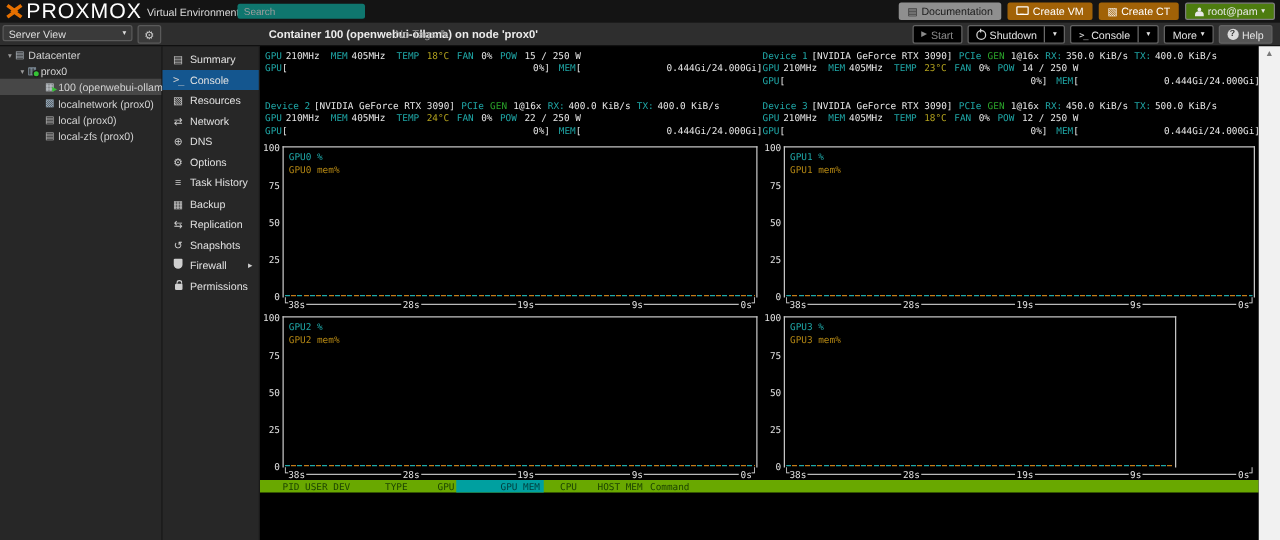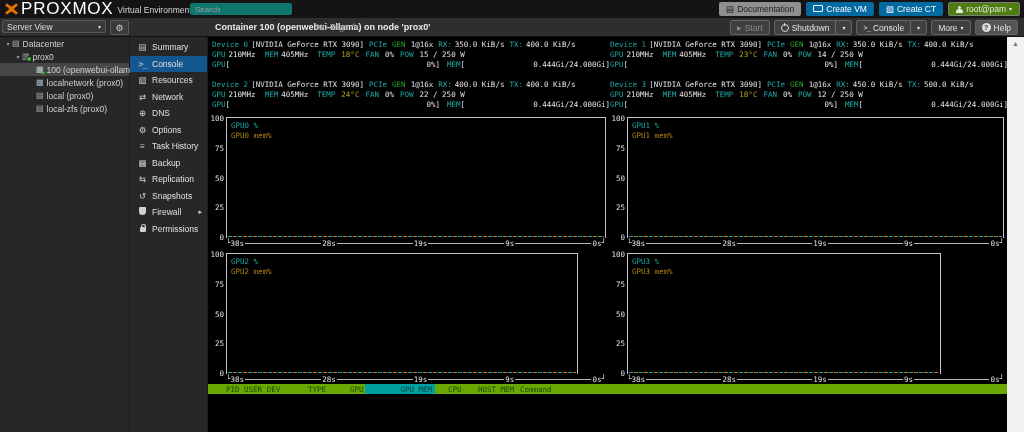--- a/index.html
+++ b/index.html
@@ -7,36 +7,36 @@
   
   #topbar{position:absolute;left:0;top:0;width:1024px;height:18px;background:#141414;display:flex;align-items:center;}
   .brand-x{margin-left:4px;margin-right:2px;display:flex;align-items:center;}
   .brand-name{color:#fff;font-weight:normal;font-size:17px;letter-spacing:.8px;}
   .brand-sub{color:#d9d9d9;font-size:8.5px;margin-left:4px;margin-top:1px;}
   #search-input{position:absolute;left:190px;top:3px;width:92px;height:12px;background:#0f766e;border:none;border-radius:2px;color:#c9c9c9;font-size:8px;padding:0 5px;font-family:"Liberation Sans",sans-serif;outline:none;}
   #search-input::placeholder{color:#9d9d9d;}
   .tb-right{position:absolute;right:4px;top:2px;display:flex;gap:5px;align-items:center;}
   .tbtn{height:14px;display:flex;align-items:center;gap:3px;padding:0 7px;border-radius:2px;font-size:8.5px;cursor:pointer;}
   .tbtn.gray{background:#8f8f8f;color:#1b1b1b;}
-  .tbtn.blue{background:#0369a1;color:#fff;}
+  .tbtn.blue{background:#a16207;color:#fff;}
   .tbtn.dark{background:#4d7c0f;border:1px solid #7e7e7e;color:#e8e8e8;height:12px;}
   .ico-monitor{display:inline-block;width:8px;height:5px;border:1px solid #fff;border-radius:1px;position:relative;margin-top:-2px;}
   .ico-monitor::after{content:"";position:absolute;left:2px;top:5px;width:3px;height:1px;background:#fff;}
   .ico-user{display:inline-block;width:7px;height:7px;position:relative;}
   .ico-user::before{content:"";position:absolute;left:2px;top:0;width:3px;height:3px;border-radius:50%;background:#e8e8e8;}
   .ico-user::after{content:"";position:absolute;left:0;top:3.5px;width:7px;height:3.5px;border-radius:3px 3px 0 0;background:#e8e8e8;}
   .caret{font-size:6px;color:inherit;line-height:1;}
   
   #toolbar2{position:absolute;left:0;top:18px;width:1024px;height:19px;background:#2e2e2e;border-bottom:1px solid #101010;box-sizing:border-box;}
   #view-select{position:absolute;left:2px;top:2px;width:104px;height:13px;background:#3a3a3a;border:1px solid #5a5a5a;border-radius:2px;color:#ddd;font-size:8.5px;display:flex;align-items:center;padding:0 4px;box-sizing:border-box;justify-content:space-between;}
   #gear-btn{position:absolute;left:110px;top:2px;width:17px;height:13px;background:#3a3a3a;border:1px solid #5a5a5a;border-radius:2px;color:#cfcfcf;font-size:9px;display:flex;align-items:center;justify-content:center;}
   #breadcrumb{position:absolute;left:215px;top:4px;color:#ececec;font-size:9px;font-weight:bold;}
   #tags{position:absolute;left:316px;top:4px;color:#969696;font-size:9px;display:flex;gap:3px;align-items:center;}
   .tb2-right{position:absolute;right:6px;top:2px;display:flex;gap:4px;}
-  .btn2{height:13px;background:#404040;border:1px solid #636363;border-radius:2px;color:#e4e4e4;font-size:8.5px;display:flex;align-items:center;padding:0 6px;gap:3px;cursor:pointer;}
+  .btn2{height:13px;background:#000000;border:1px solid #636363;border-radius:2px;color:#e4e4e4;font-size:8.5px;display:flex;align-items:center;padding:0 6px;gap:3px;cursor:pointer;}
   .btn2.disabled{color:#8b8b8b;}
   .btn2.help{background:#555;}
   .sep{width:1px;align-self:stretch;background:#6a6a6a;margin:0 3px;}
   .ico-power{display:inline-block;width:6px;height:6px;border:1px solid #d4d4d4;border-radius:50%;position:relative;}
   .ico-power::after{content:"";position:absolute;left:2px;top:-2px;width:1px;height:3px;background:#d4d4d4;}
   .qcircle{display:inline-block;width:9px;height:9px;border-radius:50%;background:#dcdcdc;color:#333;font-size:7px;font-weight:bold;text-align:center;line-height:9px;}
   .prompt-ico{font-family:"DejaVu Sans Mono",monospace;font-size:7px;letter-spacing:-1px;}
   
   #treepanel{position:absolute;left:0;top:37px;width:130px;height:395px;background:#272727;border-right:1px solid #1a1a1a;box-sizing:border-box;}
   .trow{height:13px;display:flex;align-items:center;color:#d2d2d2;font-size:8.5px;white-space:nowrap;cursor:pointer;}
@@ -234,21 +234,20 @@
       </div>
     <div class="mrow">
         <span class="micon"><span class="ico-lock"></span></span>
         <span>Permissions</span>
       </div>
   </div>
 
   <div id="consolearea">
 
     <div class="devblock" style="left:4px;top:3px;">
-      <div class="dline"><span class="t">Device 0</span><span class="w m3">[NVIDIA GeForce RTX 3090]</span><span class="t m4">PCIe</span><span class="g m4">GEN</span><span class="w m4">1@16x</span><span class="t m4">RX:</span><span class="w m3">350.0 KiB/s</span><span class="t m4">TX:</span><span class="w m3">400.0 KiB/s</span></div>
       <div class="dline"><span class="t">GPU</span><span class="w m3">210MHz</span><span class="t m8">MEM</span><span class="w m3">405MHz</span><span class="t m8">TEMP</span><span class="y m6">18°C</span><span class="t m6">FAN</span><span class="w m6">0%</span><span class="t m6">POW</span><span class="w m6">15 / 250 W</span></div>
       <div class="dline3">
           <span class="half1">
             <span class="t">GPU</span>
             <span class="w">[</span>
             <span class="f1"></span>
             <span class="w">0%</span>
             <span class="w">]</span>
           </span>
           <span class="half2">
@@ -385,21 +384,21 @@
     </div>
 
     <div>
       <div class="ylabels" style="left:0;top:213px;height:128px;">
         <span>100</span>
           <span>75</span>
           <span>50</span>
           <span>25</span>
           <span>0</span>
       </div>
-      <div class="plot" style="left:18px;top:216px;width:352px;height:121px;">
+      <div class="plot" style="left:18px;top:216px;width:380px;height:121px;">
         <div class="legend">
             <div class="lg-util">GPU2 %</div>
             <div class="lg-mem">GPU2 mem%</div>
           </div>
         <div class="zeroline"></div>
       </div>
       <div class="xaxis" style="left:18px;top:337px;width:380px;">
         <span class="corner">└</span>
           <span>38s</span>
           <span class="conn"></span>

